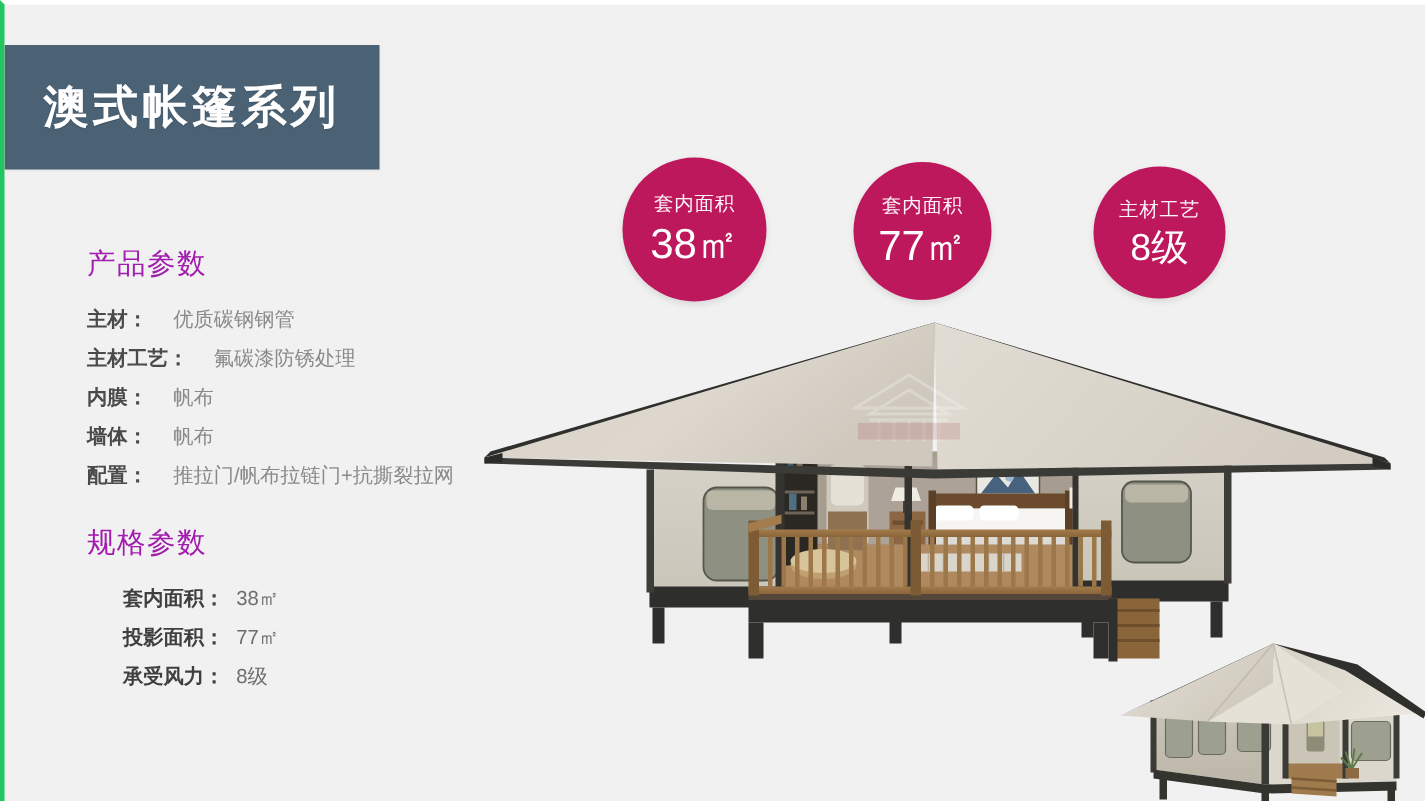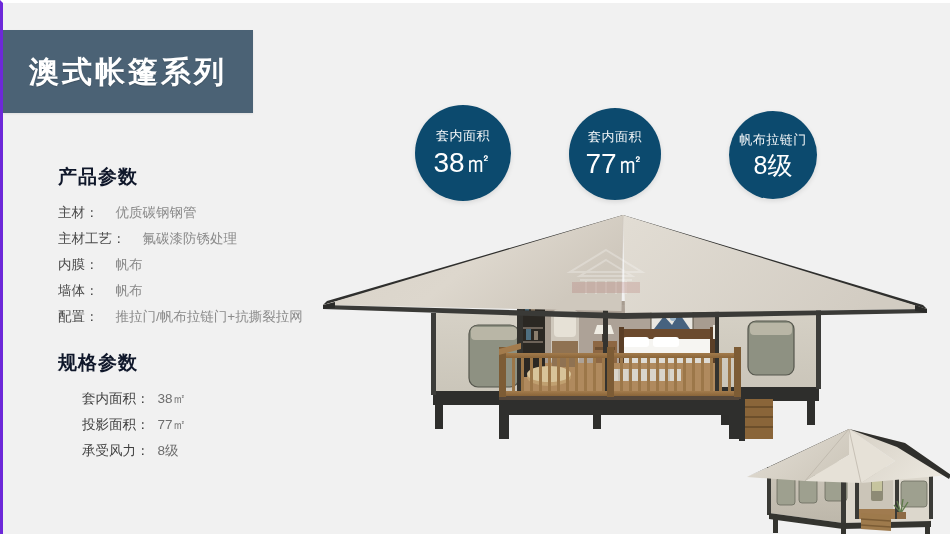--- a/index.html
+++ b/index.html
@@ -11,21 +11,21 @@
     font-family: "Liberation Sans", "DejaVu Sans", sans-serif;
   }
   .page {
     position: relative;
     width: 950px;
     height: 534px;
     background: #f1f1f1;
     overflow: hidden;
     box-sizing: border-box;
     border-top: 3px solid #ffffff;
-    border-left: 3px solid #6d28d9;
+    border-left: 3px solid #22c55e;
     padding-left: 43px;
   }
 
   
   .title-banner {
     position: absolute;
     left: 0px;
     top: 27px;
     width: 250px;
     height: 83px;
@@ -45,56 +45,56 @@
   }
 
   
   .spec-column {
     position: absolute;
     left: 55px;
     top: 163px;
     width: 300px;
   }
   .section-heading {
-    color: #0f172a;
+    color: #a21caf;
     font-size: 19px;
-    font-weight: bold;
+    font-weight: normal;
     letter-spacing: 1px;
     margin: 0 0 11px 0;
     line-height: 1.2;
   }
   .spec-list {
     margin: 0 0 22px 0;
     padding: 0;
     list-style: none;
   }
   .spec-row {
     display: flex;
     align-items: baseline;
     font-size: 13.5px;
     line-height: 26px;
     white-space: nowrap;
   }
   .spec-label {
     color: #4a4a4a;
-    font-weight: normal;
+    font-weight: bold;
   }
   .spec-value {
     color: #8a8a8a;
     font-weight: normal;
     margin-left: 17px;
   }
   .spec-list.specs .spec-label { color: #3f3f3f; margin-left: 24px; }
   .spec-list.specs .spec-value { color: #6d6d6d; margin-left: 8px; }
 
   
   .stat-circle {
     position: absolute;
     border-radius: 50%;
-    background: #0c4a6e;
+    background: #be185d;
     color: #ffffff;
     display: flex;
     flex-direction: column;
     align-items: center;
     justify-content: center;
     text-align: center;
     box-shadow: 0 2px 5px rgba(0,0,0,0.10);
   }
   .stat-circle .stat-label {
     font-size: 13px;
@@ -198,21 +198,21 @@
 
   <div class="stat-circle" id="stat-0">
     <span class="stat-label">套内面积</span>
     <span class="stat-value">38㎡</span>
   </div>
   <div class="stat-circle" id="stat-1">
     <span class="stat-label">套内面积</span>
     <span class="stat-value">77㎡</span>
   </div>
   <div class="stat-circle" id="stat-2">
-    <span class="stat-label">帆布拉链门</span>
+    <span class="stat-label">主材工艺</span>
     <span class="stat-value">8级</span>
   </div>
 
   <div class="tent-main">
     <svg width="610" height="262" viewBox="0 0 610 262" xmlns="http://www.w3.org/2000/svg">
       <defs>
         <linearGradient id="roofL" x1="0" y1="0" x2="1" y2="0.4">
           <stop offset="0%" stop-color="#d8d2c8"></stop>
           <stop offset="60%" stop-color="#ddd7cd"></stop>
           <stop offset="100%" stop-color="#cfc8bd"></stop>

